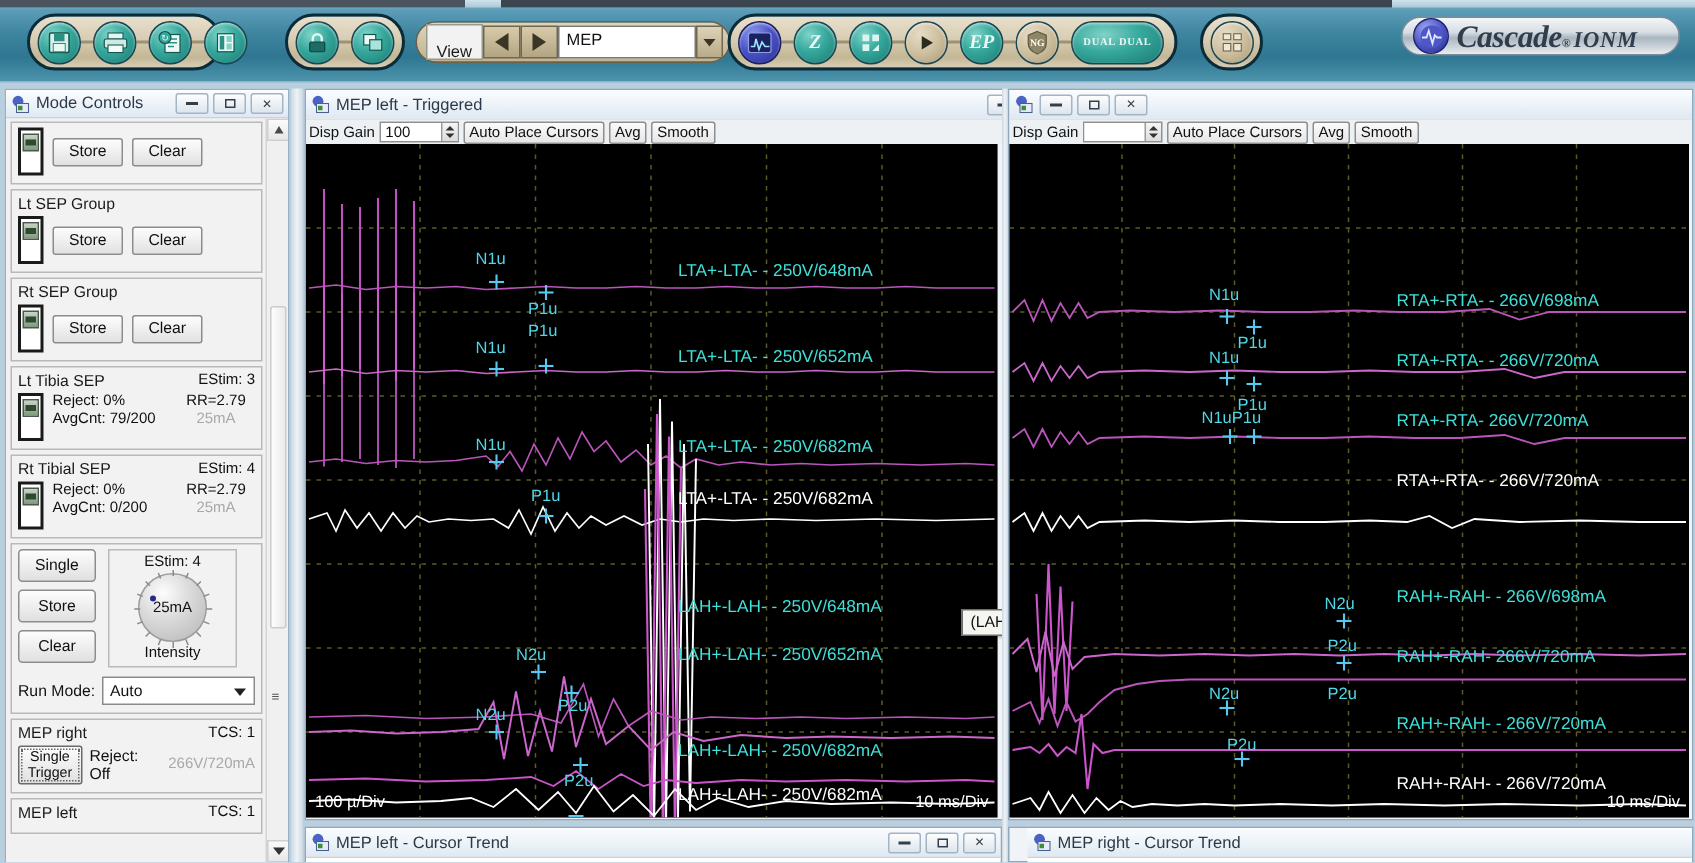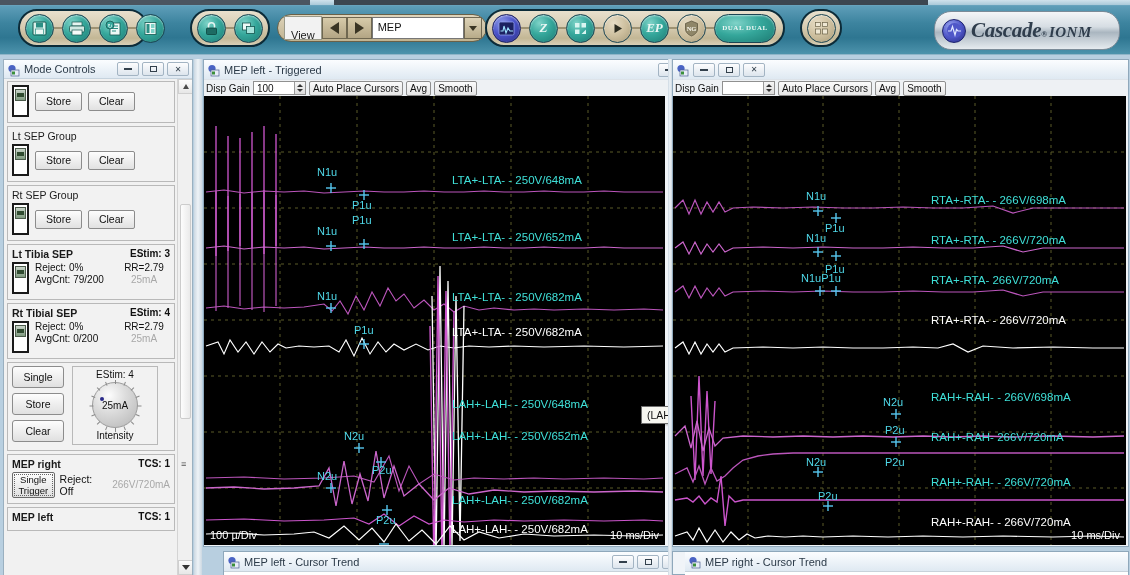--- a/index.html
+++ b/index.html
@@ -79,21 +79,21 @@
     width: 92px; height: 22px; background: #fff; border: 1px solid #777;
     font-size: 11px; color: #111; padding: 3px 5px;
   }
   .combo-arrow {
     width: 18px; height: 22px; background: linear-gradient(180deg,#ddd3b8,#b8ab89);
     border: 1px solid #6f6750; display:flex; align-items:center; justify-content:center;
   }
   .combo-arrow .tri-d { width:0;height:0;border-left:4px solid transparent;border-right:4px solid transparent;border-top:5px solid #3a3524; }
 
   .logo-plate {
-    position:absolute; right: 10px; top: 11px; width: 186px; height: 39px;
+    position:absolute; right: 10px; top: 11px; width: 186px; height: 26px;
     border-radius: 17px;
     background: linear-gradient(180deg,#f4f6f8 0%, #d6dde3 40%, #aab6c0 55%, #e6ebef 100%);
     border: 1px solid #7b8b98;
     display:flex; align-items:center; padding-left: 7px; gap:5px;
   }
   .logo-orb {
     width:24px;height:24px;border-radius:50%;
     background: radial-gradient(circle at 35% 28%, #9aa6ef 0%, #4f57c8 50%, #2a2f8a 100%);
     border:1px solid #1d2270; display:flex;align-items:center;justify-content:center;
   }
@@ -142,21 +142,21 @@
     background: linear-gradient(180deg,#c9d4c9,#7f9a7f);
     border: 1px solid #4a5a4a;
   }
   .toggle-sw .knob i { display:block; width:7px;height:4px;background:#2f4a2f;margin:3px auto 0; }
   .gbtn {
     min-width: 47px; height: 19px; font-size:10.5px; color:#101010;
     background: linear-gradient(180deg,#fdfdfd,#e1e1e1);
     border:1px solid #8c8c8c; border-radius:2px;
     display:flex;align-items:center;justify-content:center; cursor:pointer;
   }
-  .grp-stats { display:flex; justify-content:space-between; width:100%;font-weight:bold; }
+  .grp-stats { display:flex; justify-content:space-between; width:100%; }
   .stat-l { font-size:10px; color:#101010; line-height:12px; }
   .stat-r { font-size:10px; color:#101010; line-height:12px; text-align:center; }
   .stat-dim { color:#a8a8a8; }
 
   .ctrl-grp { display:flex; gap:8px; align-items:flex-start; }
   .ctrl-col { display:flex; flex-direction:column; gap:5px; }
   .cbtn {
     width: 52px; height: 22px; font-size:10.5px; color:#101010;
     background: linear-gradient(180deg,#fdfdfd,#e0e0e0);
     border:1px solid #8c8c8c; border-radius:3px;
@@ -551,20 +551,27 @@
                   <span class="knob-tick" style="transform: rotate(225deg);"></span>
                   <span class="knob-tick" style="transform: rotate(247.5deg);"></span>
                   <span class="knob-tick" style="transform: rotate(270deg);"></span>
                   <span class="knob-tick" style="transform: rotate(292.5deg);"></span>
                   <span class="knob-tick" style="transform: rotate(315deg);"></span>
                   <span class="knob-tick" style="transform: rotate(337.5deg);"></span>
                 </span>
               <span class="knob-cap">Intensity</span>
             </div>
           </div>
+          <div class="runmode">
+            <span class="runmode-lbl">Run Mode:</span>
+            <span class="runmode-sel">
+              <span>Auto</span>
+              <span class="tri-d"></span>
+            </span>
+          </div>
         </div>
 
         <div class="grp">
           <div class="grp-stats">
             <span class="grp-title">MEP right</span>
             <span class="stat-r">TCS: 1</span>
           </div>
           <div class="trig-row">
             <span class="trigbtn">
               <span style="display:block;">Single</span>
@@ -844,21 +851,21 @@
           <text x="258" y="305" fill="#3fe0d8">RAH+-RAH- - 266V/698mA</text>
           <text x="258" y="345" fill="#3fe0d8">RAH+-RAH-   266V/720mA</text>
           <text x="258" y="390" fill="#3fe0d8">RAH+-RAH- - 266V/720mA</text>
           <text x="258" y="430" fill="#ffffff">RAH+-RAH- - 266V/720mA</text>
         </g>
       </svg>
       <span class="axis-lbl" style="right:6px; bottom:4px;">10 ms/Div</span>
     </div>
   </div>
 
-  <div class="trend-win" style="left:203px; top:551px; width:465px; height:24px;margin-left:20px;">
+  <div class="trend-win" style="left:203px; top:551px; width:465px; height:24px;">
     <div class="wave-head">
       <span class="pt-icon">
         <svg width="13" height="13" viewBox="0 0 13 13">
             <circle cx="5" cy="4.5" r="3.6" fill="#4a63c4"></circle>
             <rect x="4" y="6" width="8" height="6" fill="#e8ecf8" stroke="#4a5f8f" stroke-width=".7"></rect>
             <rect x="5" y="7.5" width="3" height="3" fill="#3b8f3b"></rect>
           </svg>
       </span>
       <span class="pt-text">MEP left - Cursor Trend</span>
       <span class="wbtns">

